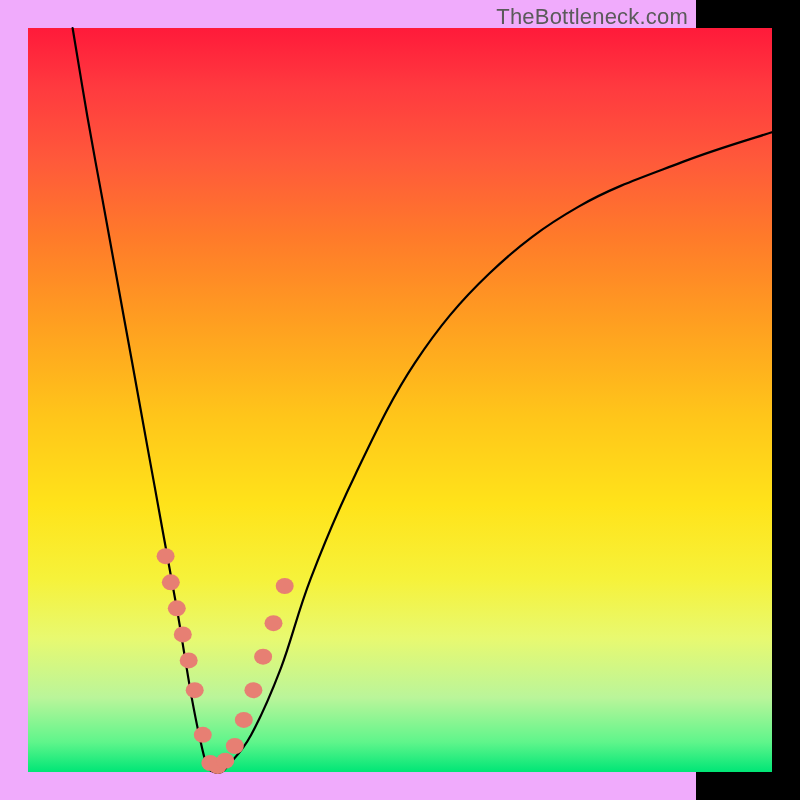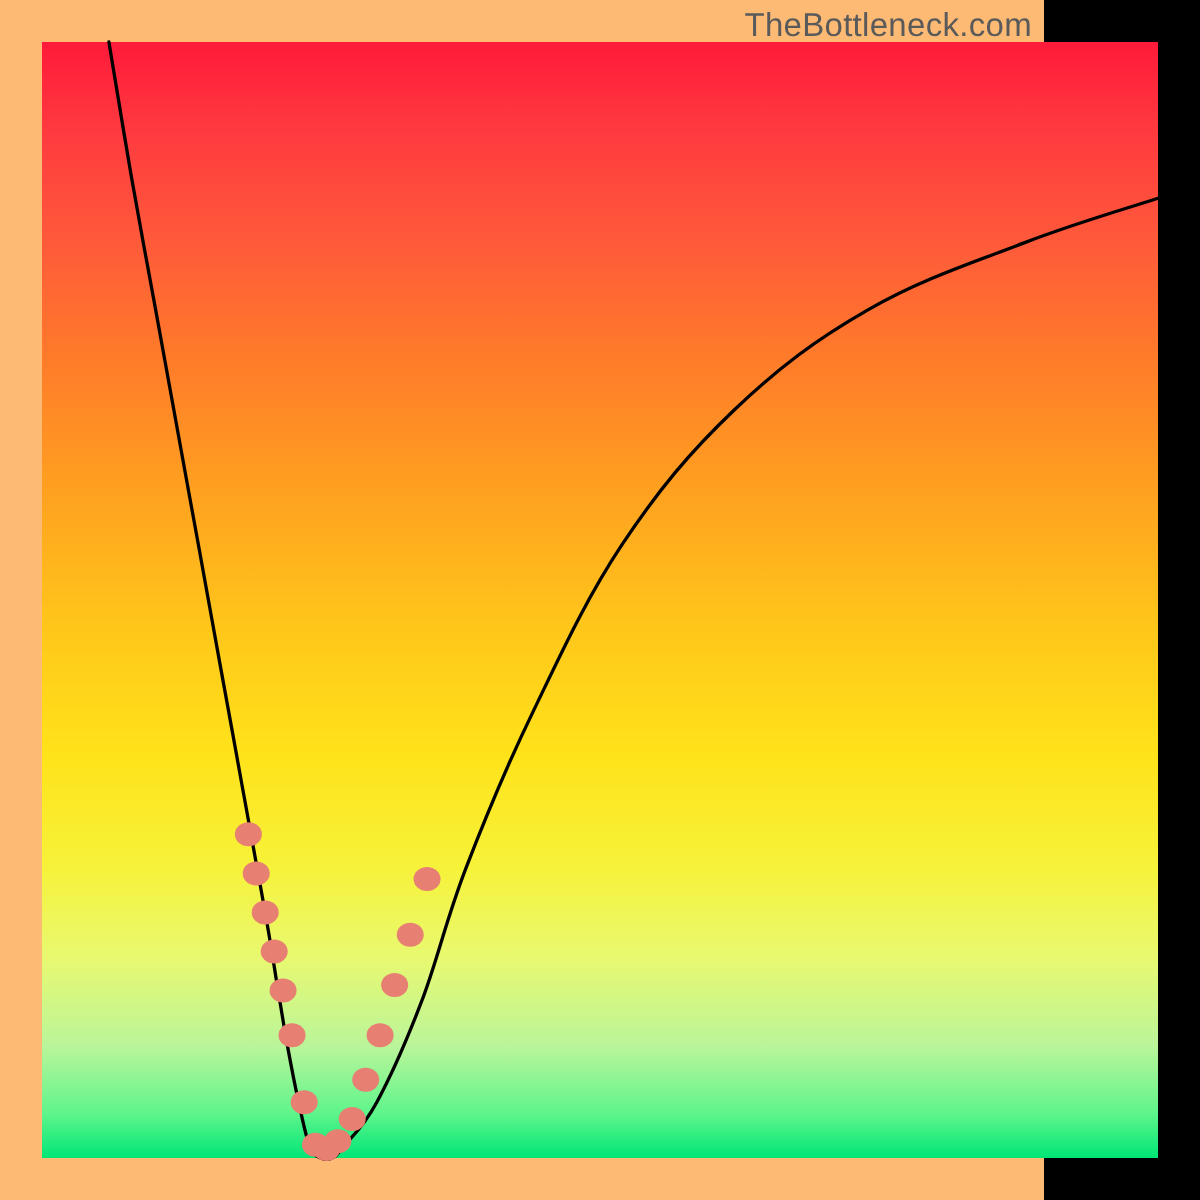--- a/index.html
+++ b/index.html
@@ -9,21 +9,21 @@
     height: 800px;
     overflow: hidden;
     background: #000;
     font-family: Arial, Helvetica, sans-serif;
   }
   .frame {
     position: absolute;
     top: 0; left: 0;
     width: 696px;
     height: 800px;
-    background: #fdba74;
+    background: #f0abfc;
   }
   .plot {
     position: absolute;
     top: 28px;
     left: 28px;
     width: 744px;
     height: 744px;
     
     background: linear-gradient(
       to bottom,

